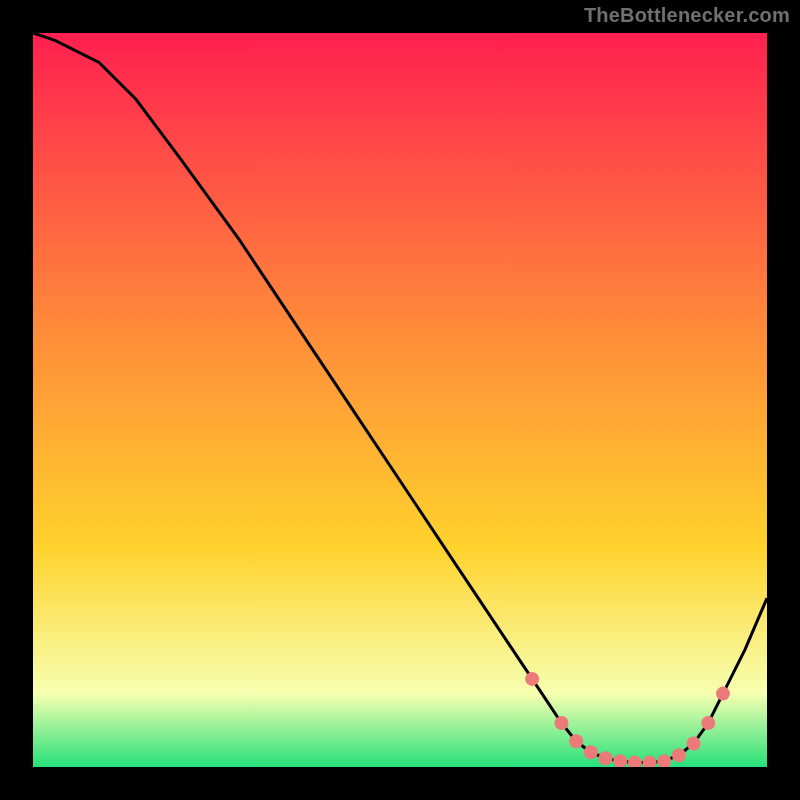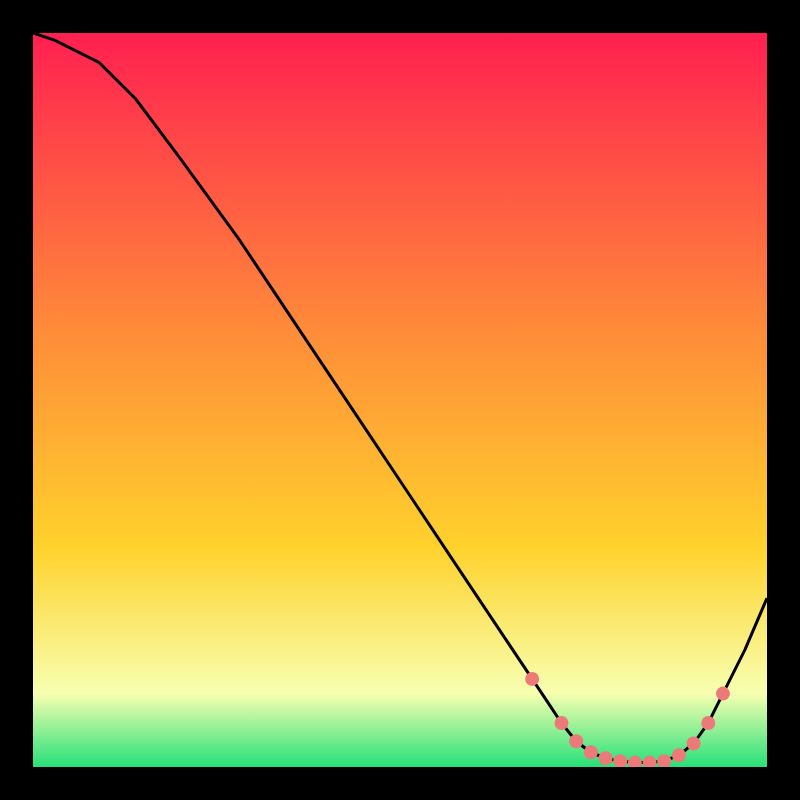--- a/index.html
+++ b/index.html
@@ -37,20 +37,21 @@
   .plot-area svg {
     display: block;
     width: 734px;
     height: 734px;
   }
 </style>
 </head>
 <body>
 
 <div class="frame">
+  <div class="attribution">TheBottlenecker.com</div>
 
   <div class="plot-area">
     <svg id="chart-svg" viewBox="0 0 734 734" preserveAspectRatio="none">
       <defs>
         <linearGradient id="bg-grad" x1="0" y1="0" x2="0" y2="1">
           <stop id="g-stop-0" offset="0%" stop-color="#ff2050"></stop>
           <stop id="g-stop-1" offset="40%" stop-color="#ff8a3a"></stop>
           <stop id="g-stop-2" offset="70%" stop-color="#ffd22c"></stop>
           <stop id="g-stop-3" offset="90%" stop-color="#f7ffb0"></stop>
           <stop id="g-stop-4" offset="100%" stop-color="#26e07a"></stop>

